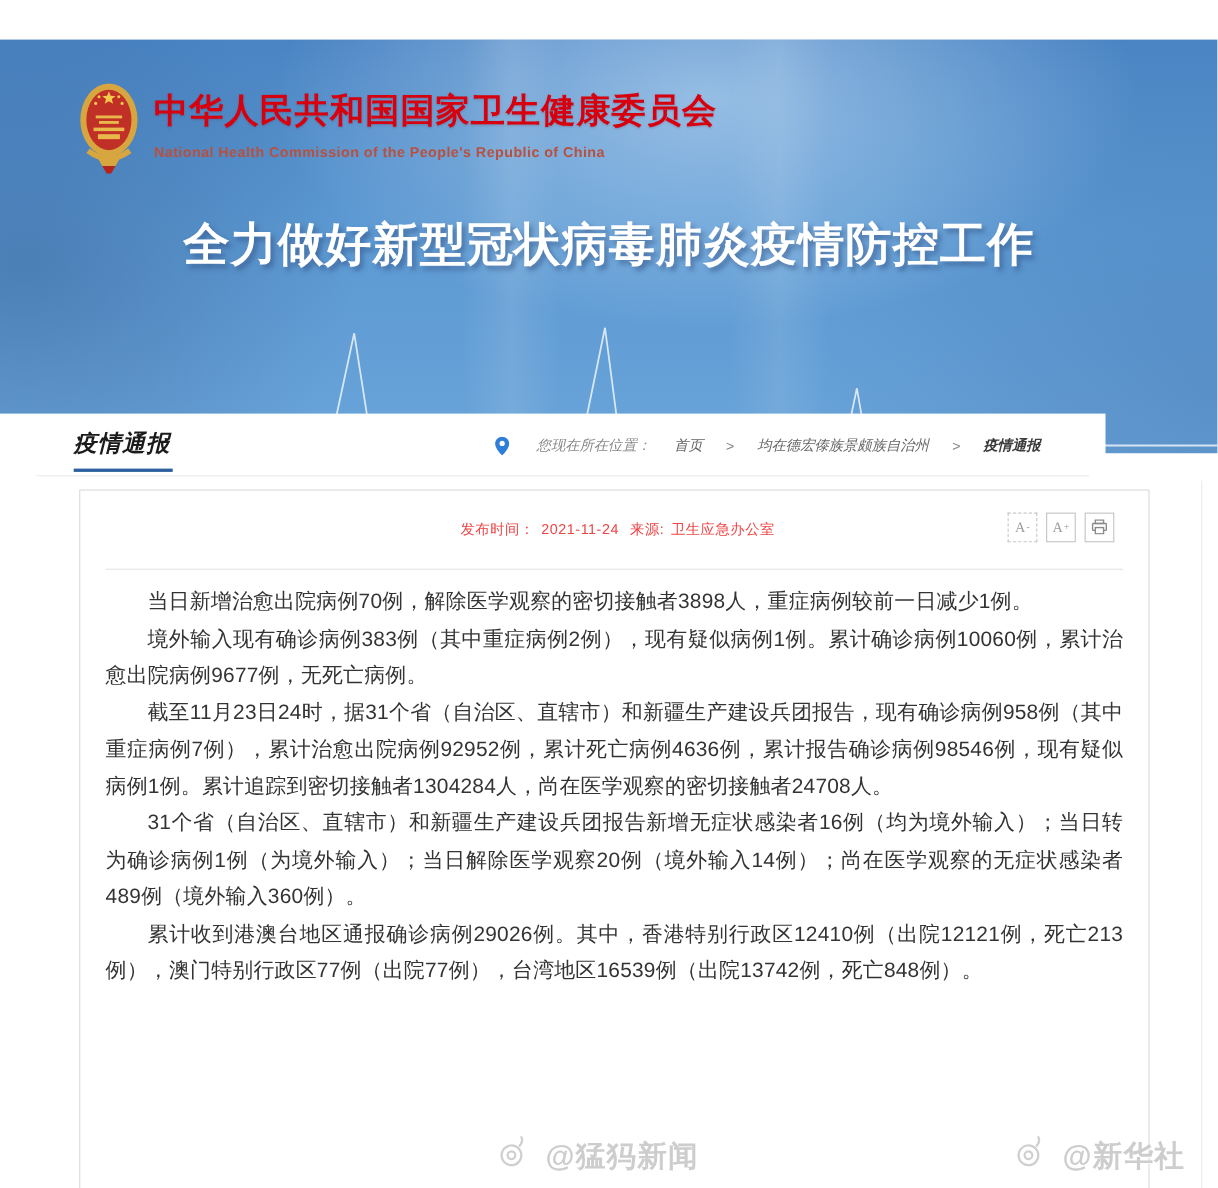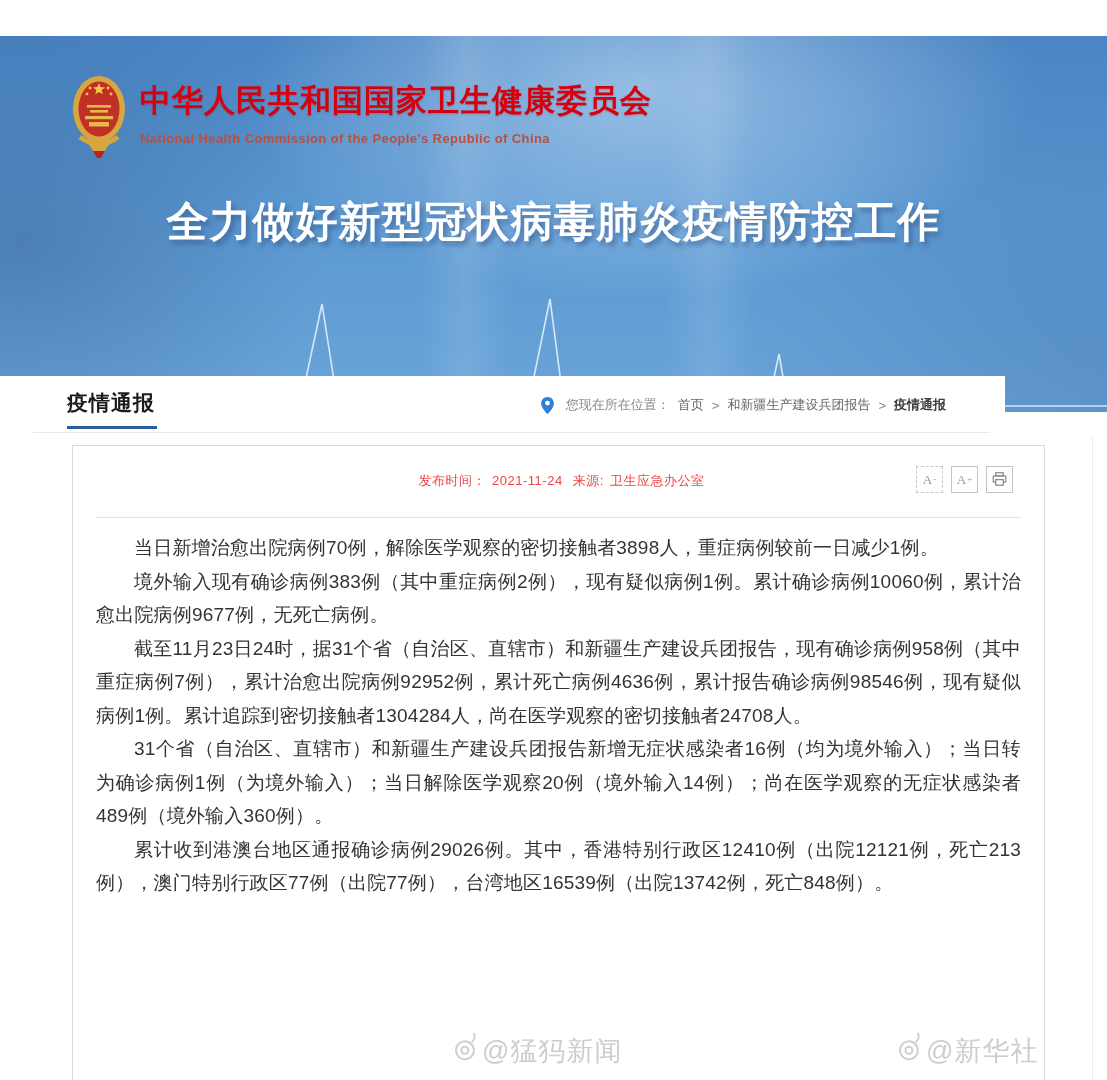--- a/index.html
+++ b/index.html
@@ -36,31 +36,31 @@
   }
   .banner-slogan {
     position: absolute; left: 0; top: 158px; width: 1107px;
     text-align: center; font-size: 42px; font-weight: bold; color: #ffffff;
     letter-spacing: 1px; white-space: nowrap;
     text-shadow: 3px 4px 5px rgba(45,75,125,0.55);
   }
   .ecg { position: absolute; left: 0; bottom: 0; }
 
   
-  .navbar { position: absolute; left: 0; top: 376px; width: 1005px; height: 60px; background: #fff; }
+  .navbar { position: absolute; left: 0; top: 376px; width: 1005px; height: 60px; background: #fff; font-style: italic; }
   .section-title {
     position: absolute; left: 67px; top: 13px;
     font-size: 21px; font-weight: bold; color: #1b1b1b;
     display: inline-block; padding: 0 2px 9px 0;
     border-bottom: 3px solid #2b5f9e; letter-spacing: 1px;
   }
   .breadcrumb {
     position: absolute; right: 59px; top: 20px;
     font-size: 13px; color: #888; white-space: nowrap;
-    display: flex; align-items: center; gap: 8px;
+    display: flex; align-items: center; gap: 21px;
   }
   .breadcrumb .pin { margin-right: 4px; display: inline-flex; }
   .breadcrumb a { color: #666; text-decoration: none; }
   .breadcrumb .crumb-current { color: #3c3c3c; font-weight: bold; }
   .nav-hr { position: absolute; left: 33px; right: 15px; top: 56px; border-top: 1px solid #e9e9e9; }
   .right-edge-line { position: absolute; left: 1092px; top: 437px; bottom: 0; width: 1px; background: #ebebeb; }
 
   
   .content-box {
     position: absolute; left: 72px; top: 445px; width: 973px; height: 700px;
@@ -88,26 +88,26 @@
   .article-divider { border-top: 1px solid #e4e4e4; margin-top: 21px; }
   .article-body { margin-top: 13px; }
   .article-body p {
     font-size: 19px; line-height: 33.5px; color: #333;
     text-align: justify; text-indent: 2em; margin: 0;
     letter-spacing: 0.2px;
   }
 
   
   .watermark {
-    position: absolute; display: flex; align-items: flex-end; gap: 0;
-    color: #cdcdcd; font-size: 27px; font-weight: normal; letter-spacing: 1px;
+    position: absolute; display: flex; align-items: flex-end; gap: 14px;
+    color: #cdcdcd; font-size: 27px; font-weight: bold; letter-spacing: 1px;
     text-shadow: 0 1px 0 #fff; pointer-events: none; white-space: nowrap;
   }
   .wm-left  { left: 452px; top: 1033px; }
-  .wm-right { left: 896px; top: 1033px; }
+  .wm-right { left: 922px; top: 1033px; }
   .wm-icon { transform: rotate(-8deg); margin-bottom: 1px; }
 </style>
 </head>
 <body>
 
 <div class="page">
 
   <div class="banner">
 
     <div class="org">
@@ -150,21 +150,21 @@
     <div class="breadcrumb">
       <span class="pin">
         <svg width="13" height="17" viewBox="0 0 24 32">
           <path d="M12 0C5.4 0 0 5.4 0 12c0 9 12 20 12 20s12-11 12-20C24 5.4 18.6 0 12 0z" fill="#2f7ed8"></path>
           <circle cx="12" cy="11.5" r="4.5" fill="#ffffff"></circle>
         </svg>
       </span>
       <span>您现在所在位置：</span>
       <a href="#">首页</a>
       <span>&gt;</span>
-      <a href="#">和新疆生产建设兵团报告</a>
+      <a href="#">均在德宏傣族景颇族自治州</a>
       <span>&gt;</span>
       <span class="crumb-current">疫情通报</span>
     </div>
 
     <div class="nav-hr"></div>
   </div>
 
   <div class="right-edge-line"></div>
 
   <div class="content-box">

